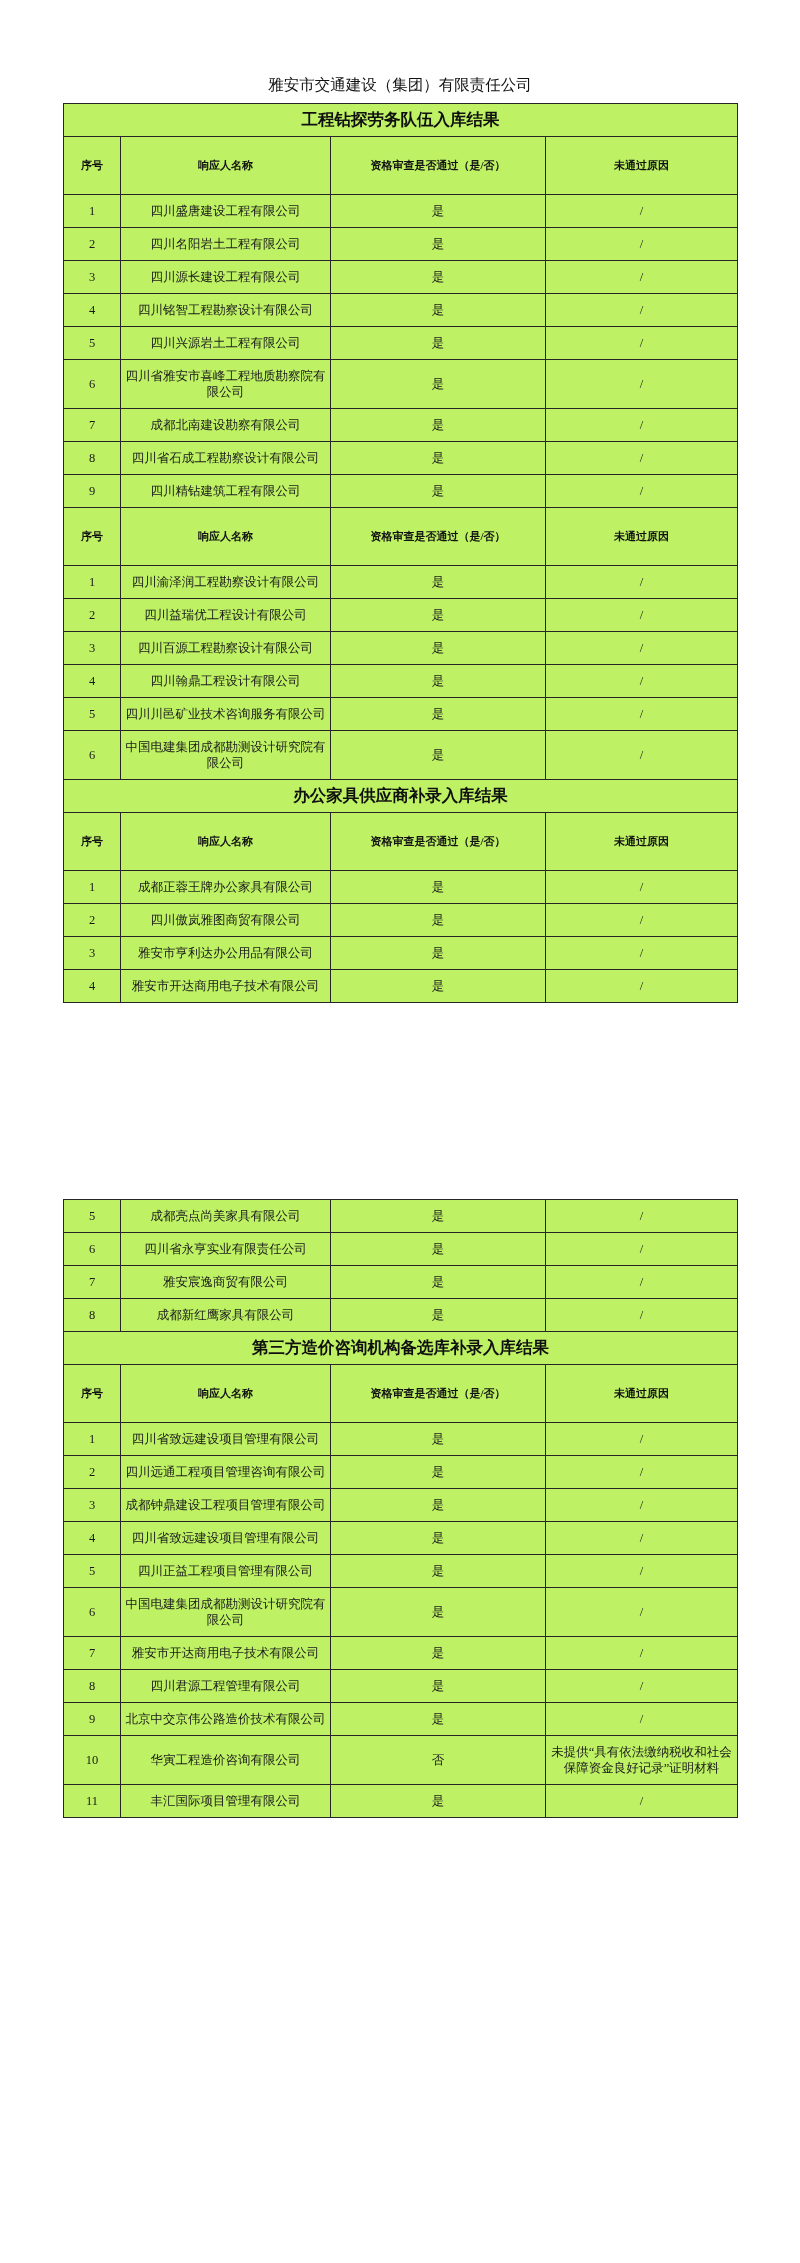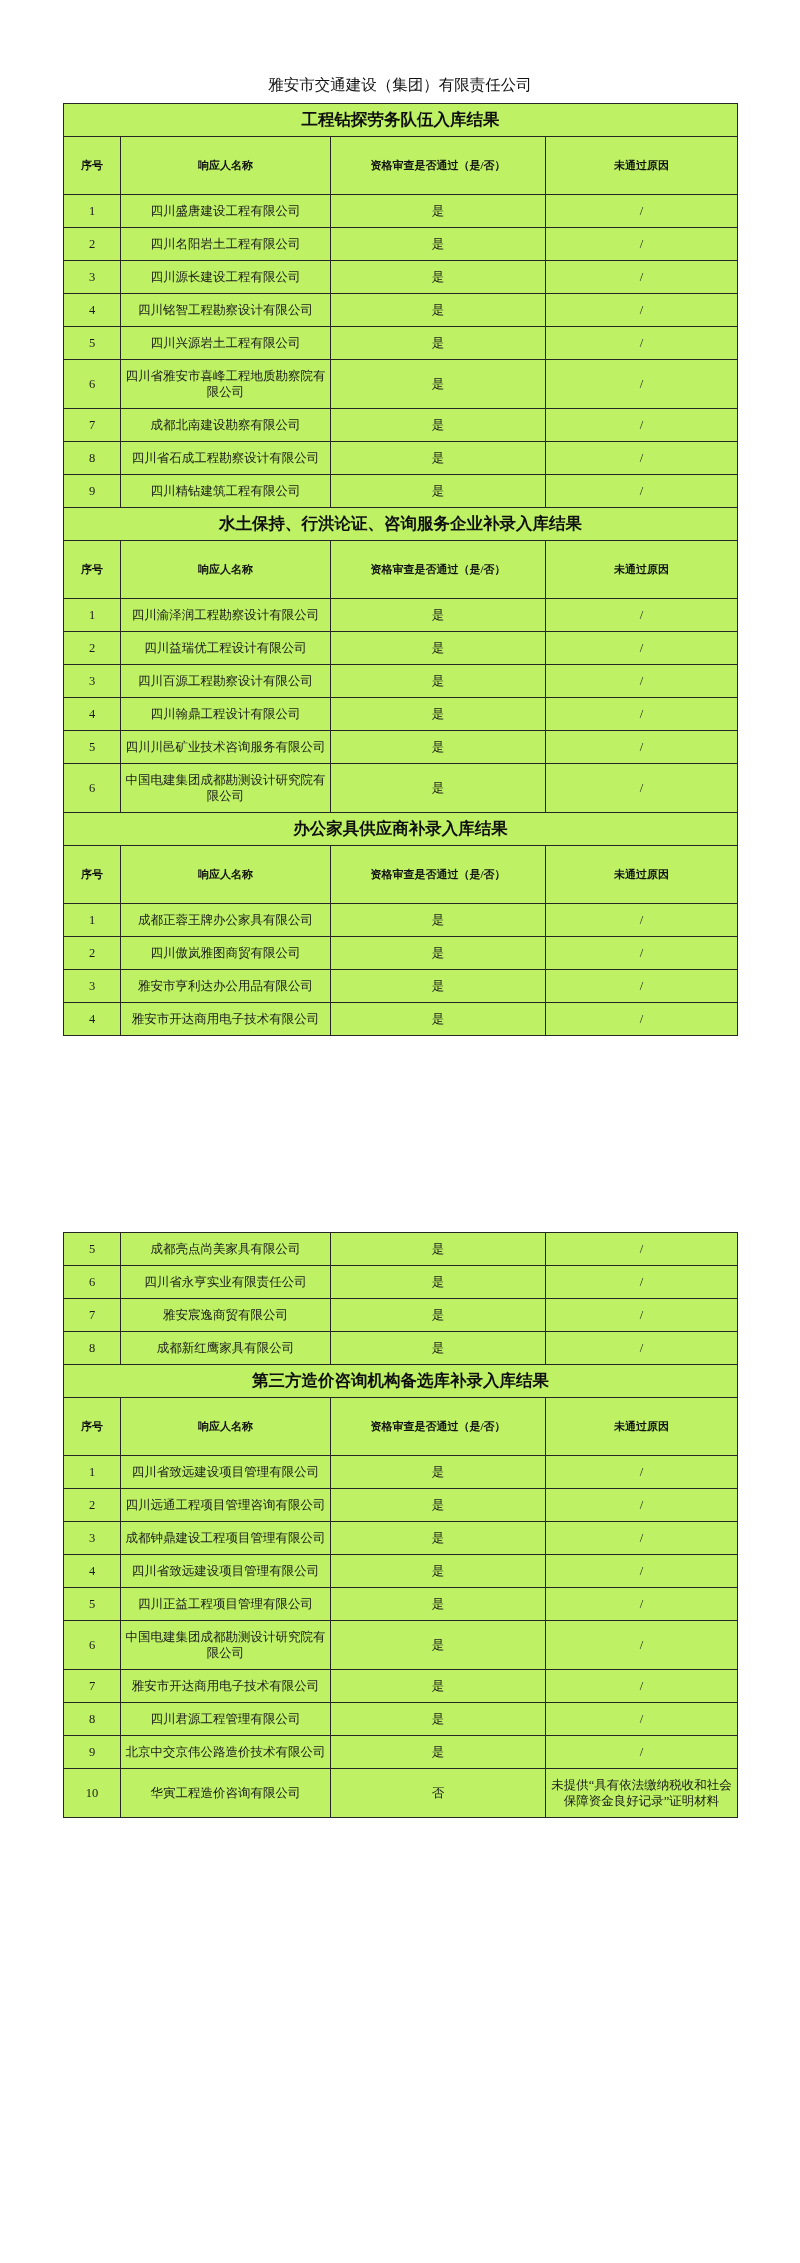--- a/index.html
+++ b/index.html
@@ -131,23 +131,20 @@
         <td class="cell cell-pass">是</td>
         <td class="cell cell-reason">/</td>
       </tr>
       <tr>
         <td class="cell cell-no">9</td>
         <td class="cell cell-name">四川精钻建筑工程有限公司</td>
         <td class="cell cell-pass">是</td>
         <td class="cell cell-reason">/</td>
       </tr>
       <tr>
-        <td colspan="4" class="section-title">水土保持、行洪论证、咨询服务企业补录入库结果</td>
-      </tr>
-      <tr>
         <td class="hdr">序号</td>
         <td class="hdr">响应人名称</td>
         <td class="hdr">资格审查是否通过（是/否）</td>
         <td class="hdr">未通过原因</td>
       </tr>
       <tr>
         <td class="cell cell-no">1</td>
         <td class="cell cell-name">四川渝泽润工程勘察设计有限公司</td>
         <td class="cell cell-pass">是</td>
         <td class="cell cell-reason">/</td>
@@ -312,14 +309,20 @@
         <td class="cell cell-name">北京中交京伟公路造价技术有限公司</td>
         <td class="cell cell-pass">是</td>
         <td class="cell cell-reason">/</td>
       </tr>
       <tr>
         <td class="cell cell-no">10</td>
         <td class="cell cell-name">华寅工程造价咨询有限公司</td>
         <td class="cell cell-pass">否</td>
         <td class="cell cell-reason">未提供“具有依法缴纳税收和社会保障资金良好记录”证明材料</td>
       </tr>
+      <tr>
+        <td class="cell cell-no">11</td>
+        <td class="cell cell-name">丰汇国际项目管理有限公司</td>
+        <td class="cell cell-pass">是</td>
+        <td class="cell cell-reason">/</td>
+      </tr>
     </tbody>
 </table>
 
 </body></html>

